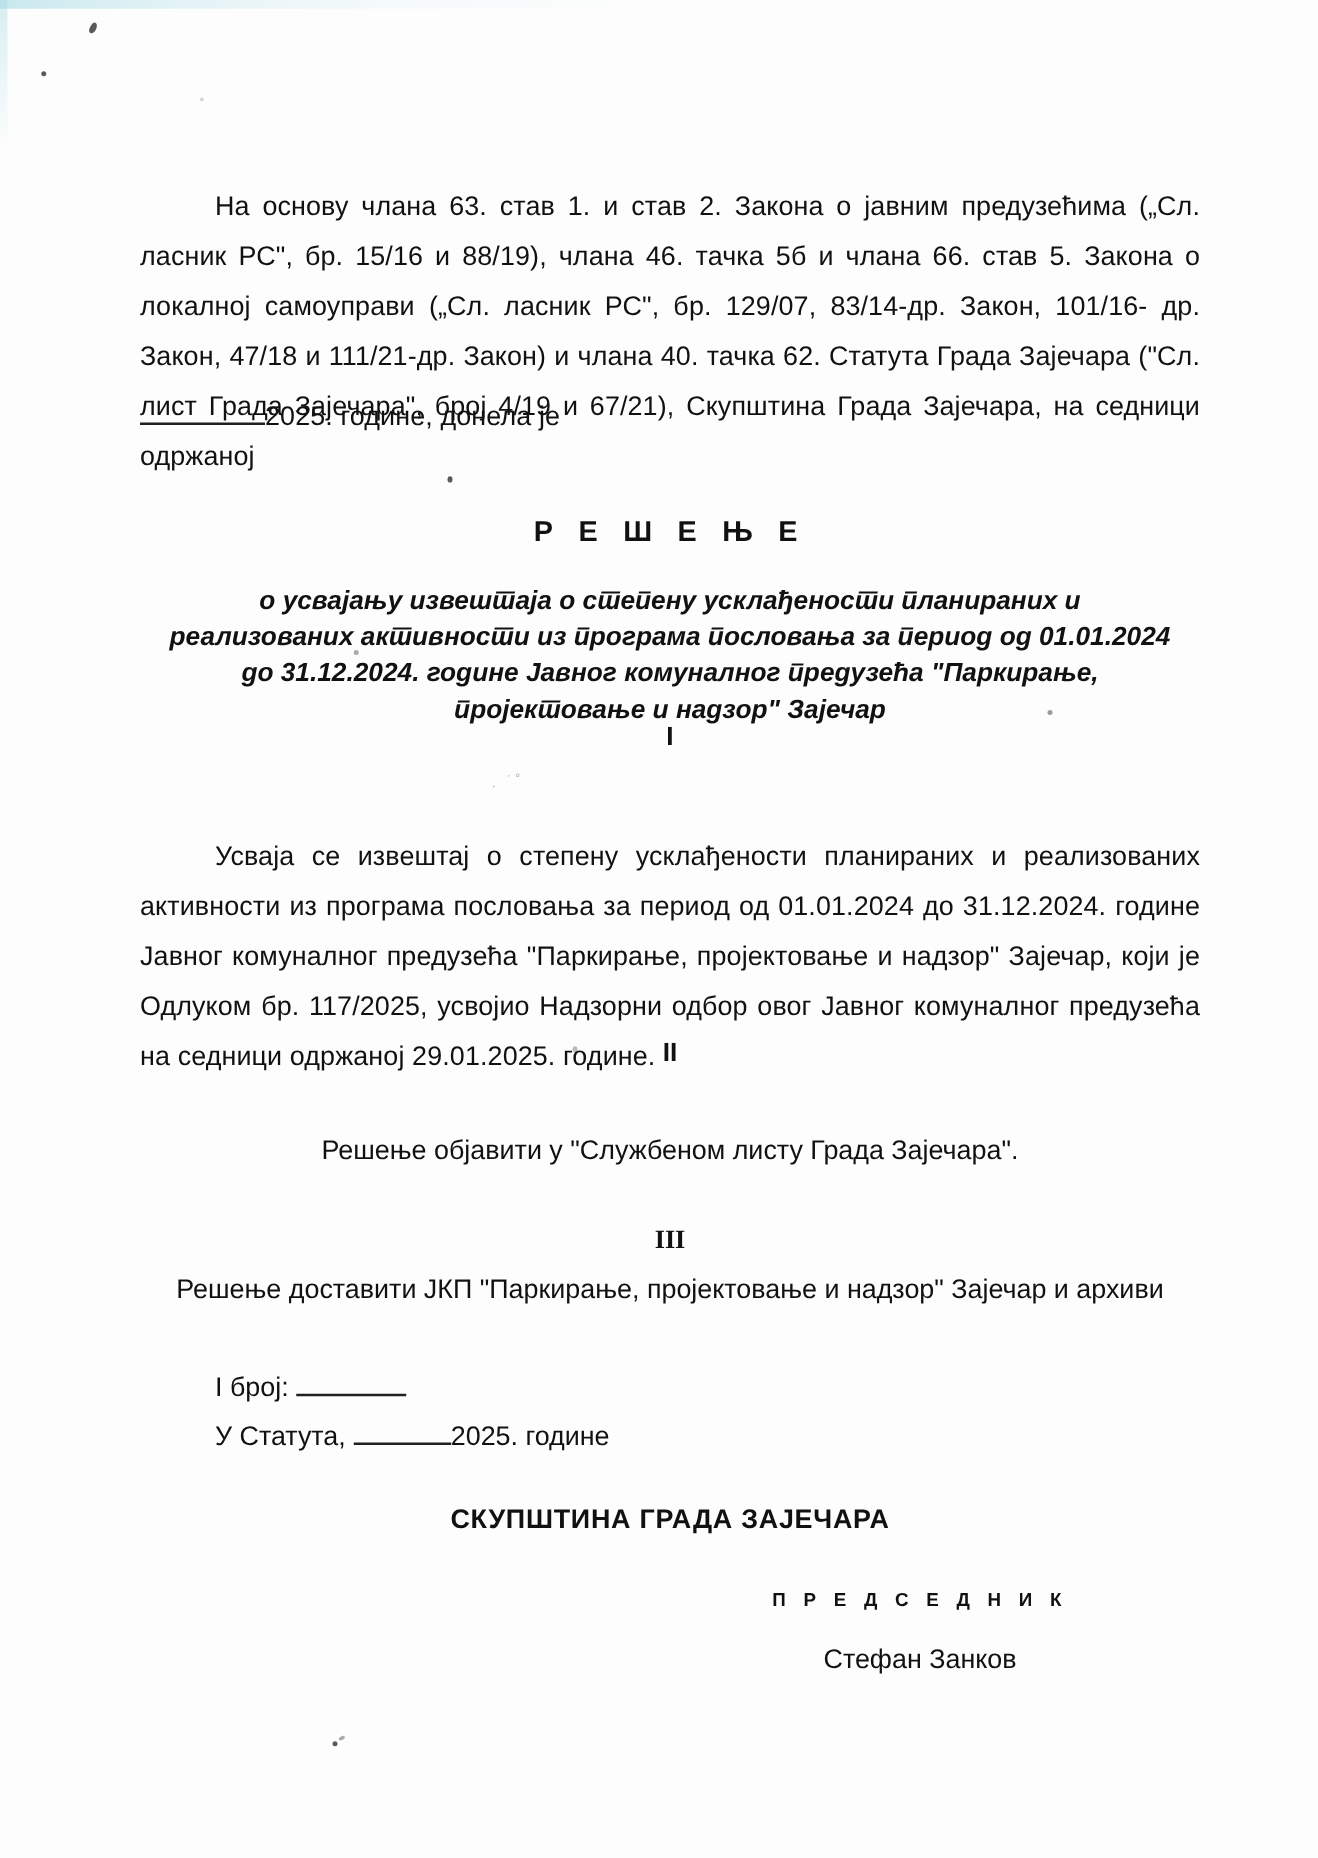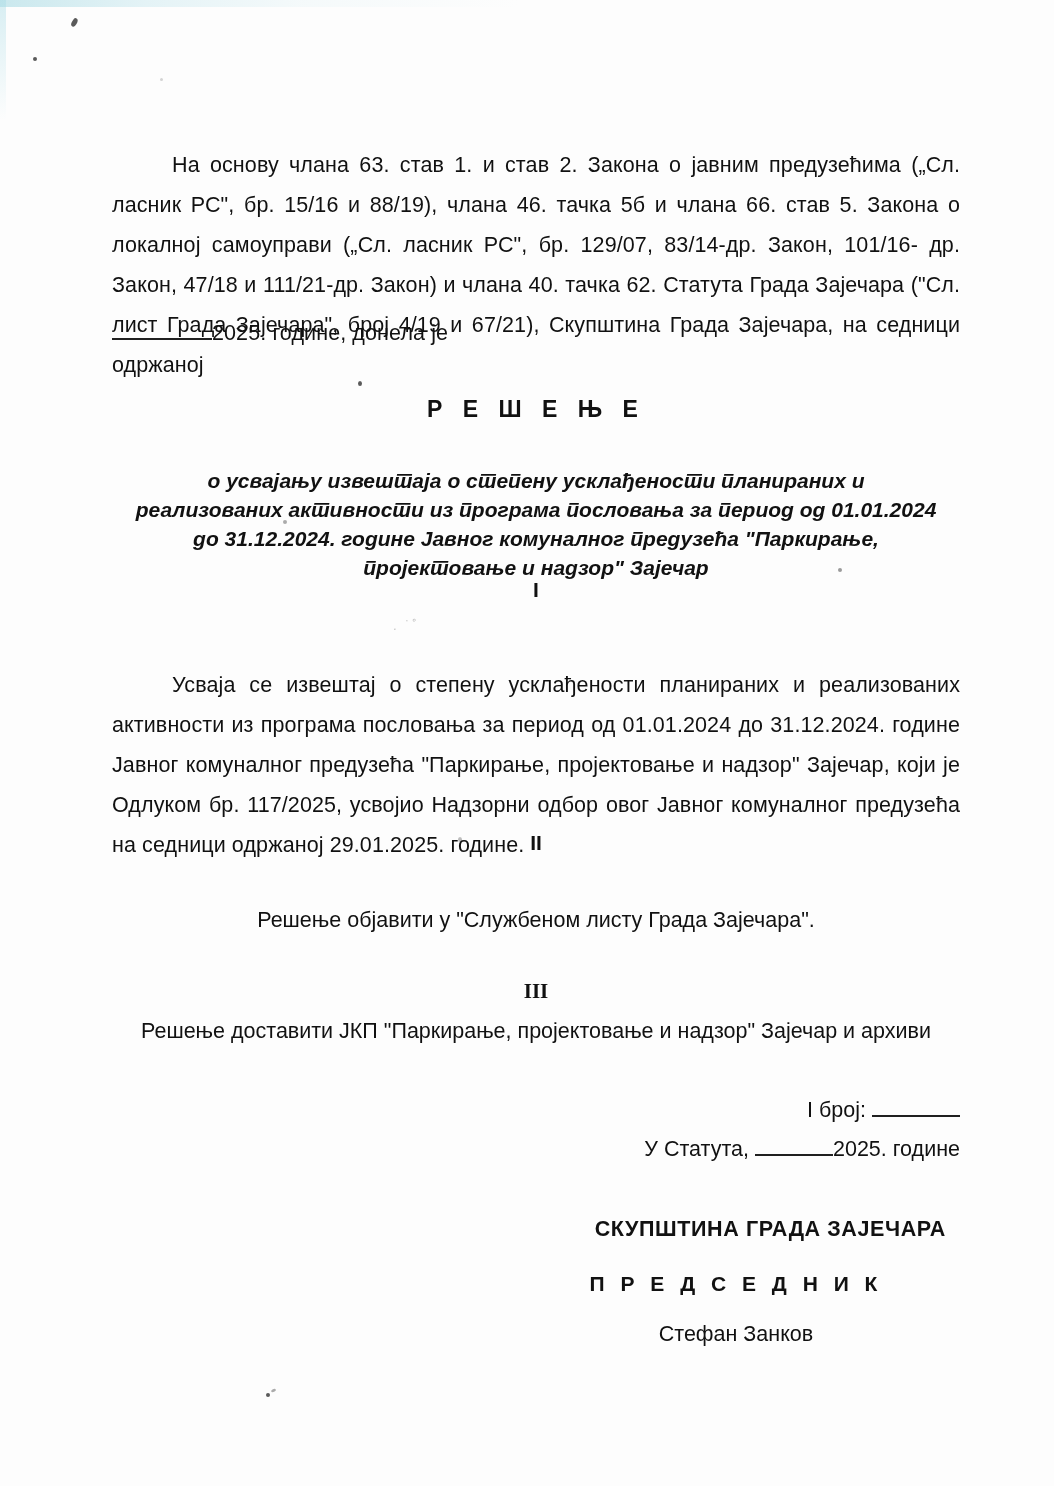--- a/index.html
+++ b/index.html
@@ -79,21 +79,21 @@
   }
   .blank-w1 { width: 100px; }
   .blank-w2 { width: 88px; }
   .blank-w3 { width: 78px; }
 
   .doc-title {
     text-align: center;
     font-size: 23px;
     font-weight: bold;
     letter-spacing: 7px;
-    margin: 0;
+    margin: 16px;
   }
 
   .subtitle {
     font-weight: bold;
     font-size: 21px;
     line-height: 29px;
     text-align: center;
     margin: 0;
     padding: 0 20px;
   }
@@ -109,39 +109,38 @@
     text-align: center;
     font-size: 21.5px;
     margin: 0;
   }
 
   .sign-left {
     margin: 0;
     padding-left: 60px;
     font-size: 21.5px;
     line-height: 39px;
-    text-align: right;
   }
 
   .assembly {
-    text-align: right;
+    text-align: center;
     font-weight: bold;
     font-size: 21.5px;
     letter-spacing: 0.6px;
-    margin: 14px;
+    margin: 0;
   }
 
   .president-block {
     text-align: center;
     margin: 0;
     padding-left: 400px;
   }
   .president-title {
     font-weight: bold;
-    font-size: 21px;
+    font-size: 15px;
     letter-spacing: 5px;
     margin: 0;
   }
   .president-name {
     font-size: 21.5px;
     margin: 16px;
     padding-top: 10px;
   }
 
   .abs { position: absolute; }

